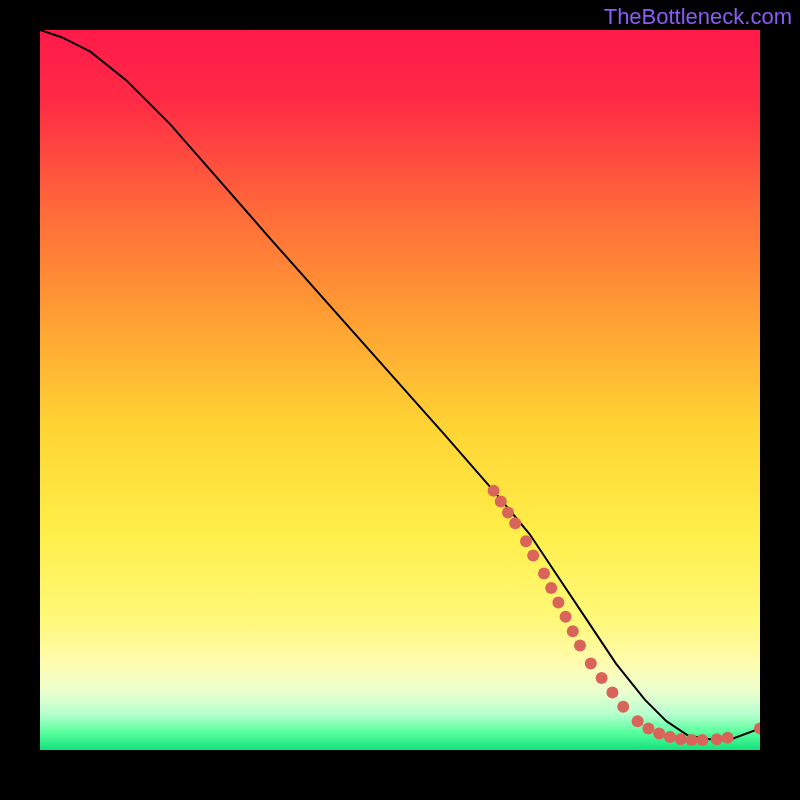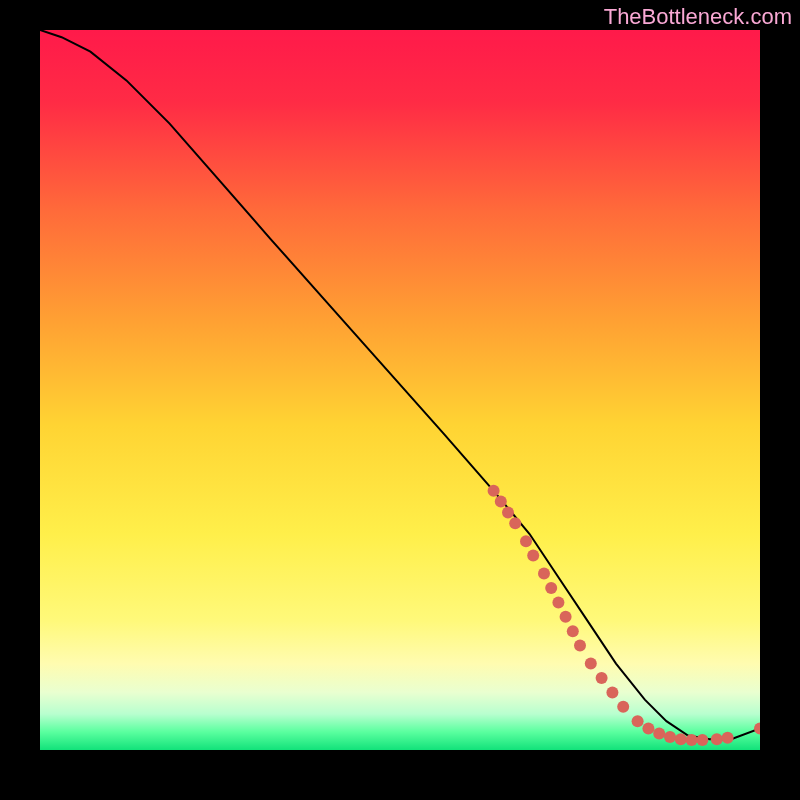--- a/index.html
+++ b/index.html
@@ -8,21 +8,21 @@
     width: 800px;
     height: 800px;
     background: #000;
     position: relative;
     font-family: Arial, sans-serif;
   }
   .watermark {
     position: absolute;
     top: 4px;
     right: 8px;
-    color: #f9a8d4;
+    color: #8b5cf6;
     font-size: 22px;
     font-weight: 500;
     z-index: 10;
   }
   .plot-area {
     position: absolute;
     left: 40px;
     top: 30px;
     width: 720px;
     height: 720px;

